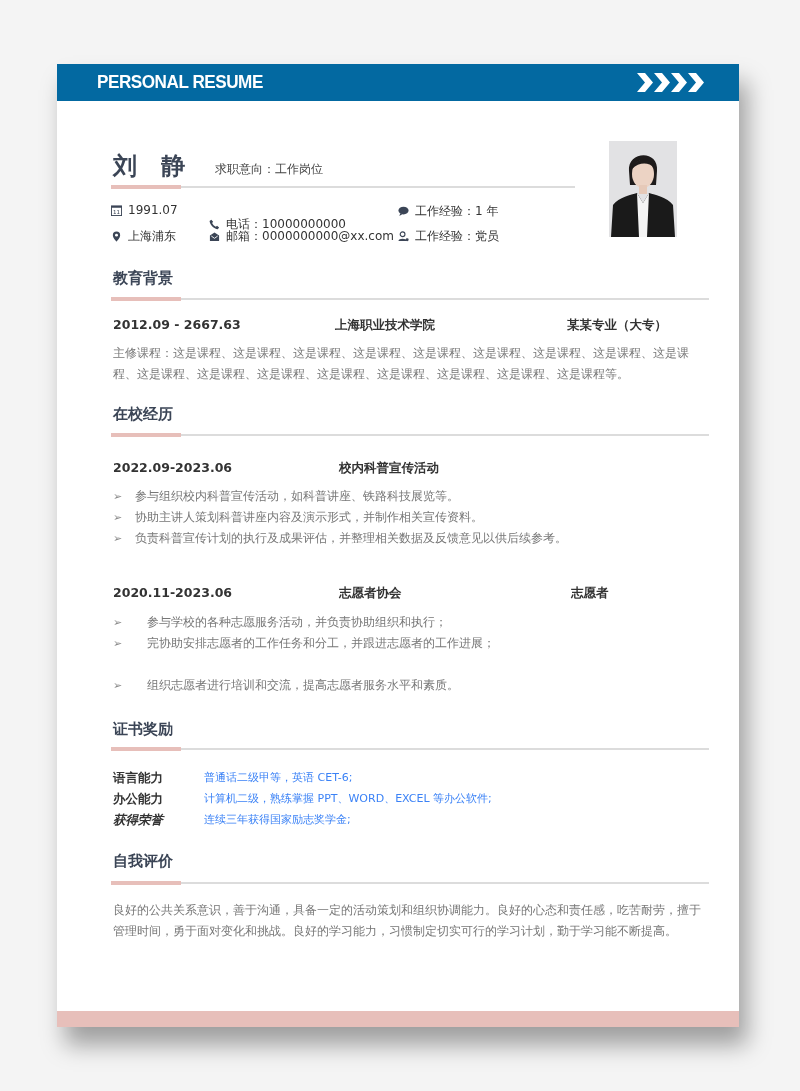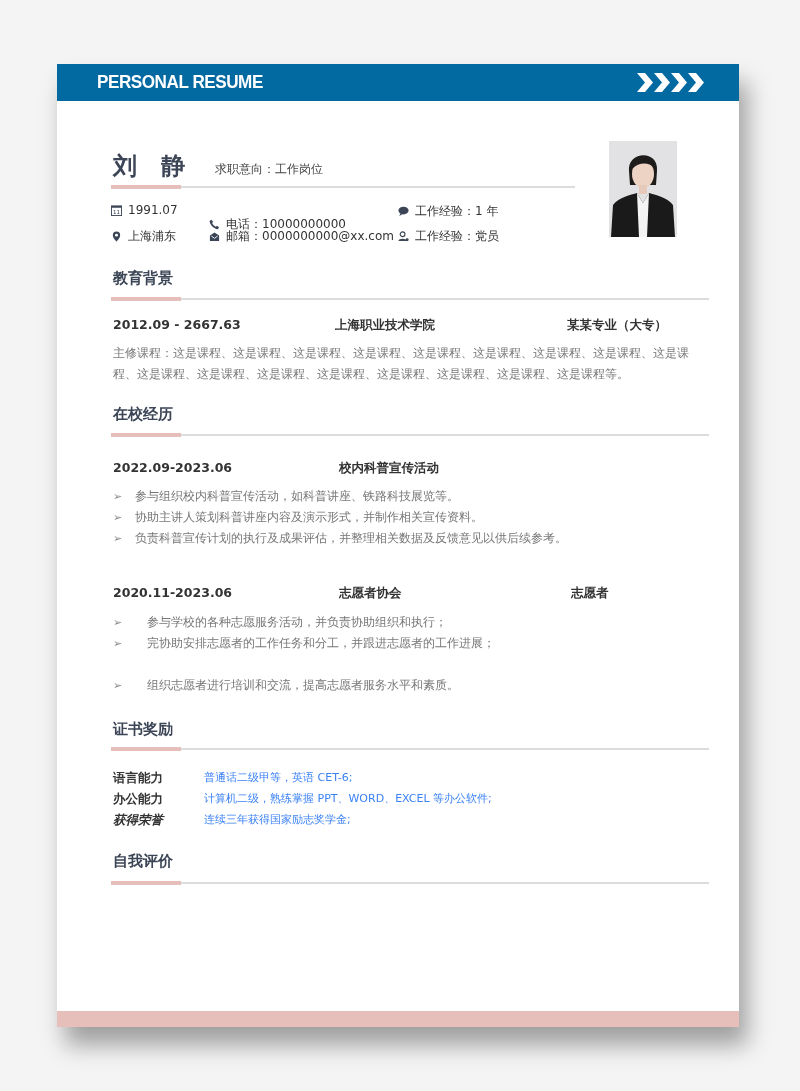--- a/index.html
+++ b/index.html
@@ -217,15 +217,16 @@
   <div class="cert-val" style="top:706px;">普通话二级甲等，英语 CET-6;</div>
   <div class="cert-label" style="top:727px;">办公能力</div>
   <div class="cert-val" style="top:727px;">计算机二级，熟练掌握 PPT、WORD、EXCEL 等办公软件;</div>
   <div class="cert-label" style="top:748px;font-style:italic;">获得荣誉</div>
   <div class="cert-val" style="top:748px;">连续三年获得国家励志奖学金;</div>
 
   <div class="sec-title" style="top:788px;">自我评价</div>
   <div class="sec-line" style="top:818px;">
       <div class="accent"></div>
     </div>
+  <div class="para" style="top:836px;width:592px;">良好的公共关系意识，善于沟通，具备一定的活动策划和组织协调能力。良好的心态和责任感，吃苦耐劳，擅于管理时间，勇于面对变化和挑战。良好的学习能力，习惯制定切实可行的学习计划，勤于学习能不断提高。</div>
 
   <div class="bottom-band"></div>
 </div>
 
 </body></html>

